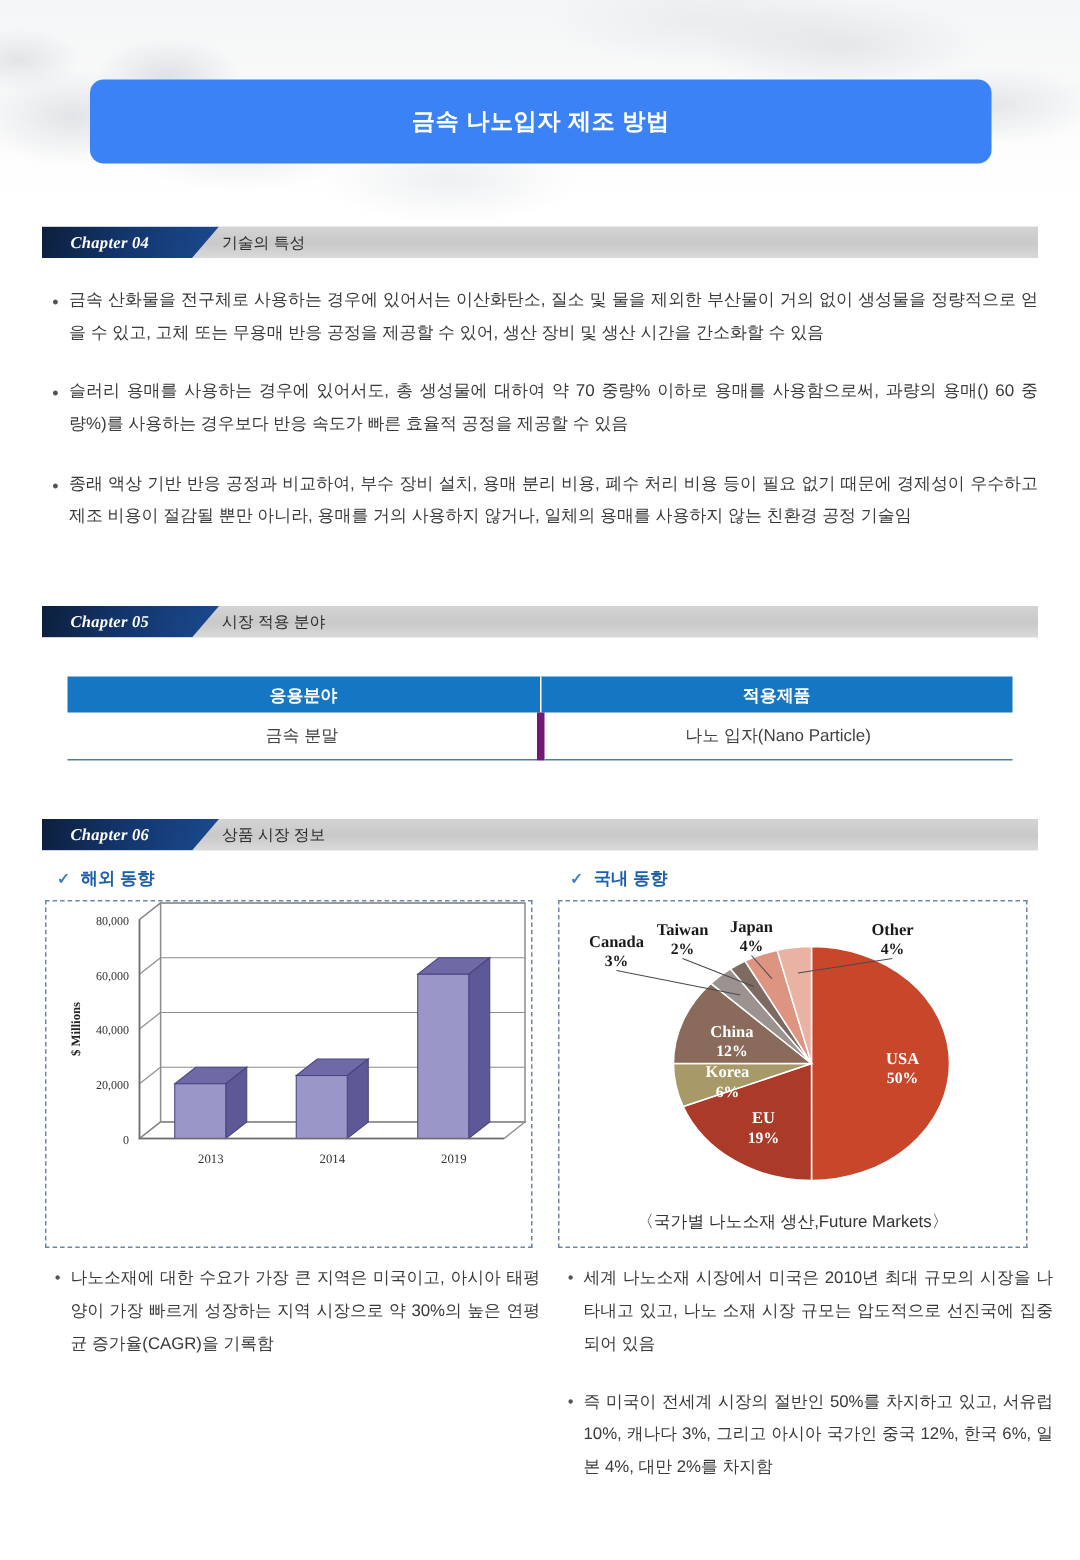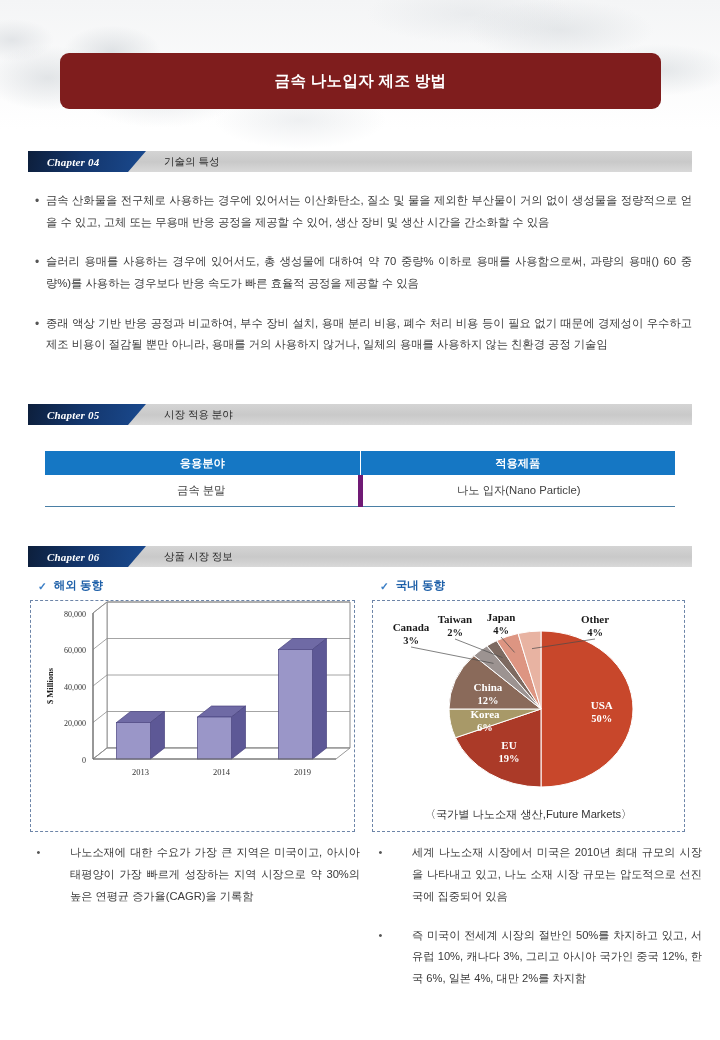--- a/index.html
+++ b/index.html
@@ -26,21 +26,21 @@
       radial-gradient(ellipse 140px 40px at 470px 14px, rgba(216,220,224,.4) 0%, rgba(216,220,224,0) 74%),
       linear-gradient(#f4f5f6, #ffffff 86%);
     z-index: 0;
   }
 
   #page { position: relative; z-index: 1; width: 720px; height: 1040px; }
 
   
   .title-bar {
     position: absolute; left: 60px; top: 53px; width: 601px; height: 56px;
-    background: #7f1d1d; border-radius: 9px;
+    background: #3b82f6; border-radius: 9px;
     display: flex; align-items: center; justify-content: center;
   }
   .title-text {
     color: #ffffff; font-size: 15.5px; font-weight: bold; letter-spacing: .3px;
   }
 
   
   .chapter-bar { position: absolute; left: 28px; width: 664px; height: 21px; }
   .chapter-bg {
     position: absolute; left: 0; top: 0; width: 664px; height: 21px;
@@ -50,21 +50,21 @@
     position: absolute; left: 0; top: 0; width: 118px; height: 21px;
     background: linear-gradient(100deg, #0d1f3c 0%, #13356b 45%, #1a4a8f 100%);
     clip-path: polygon(0 0, 118px 0, 100px 21px, 0 21px);
     display: flex; align-items: center;
   }
   .chapter-tab span {
     color: #ffffff; font-size: 11px; font-style: italic; font-weight: bold;
     font-family: "Liberation Serif", serif; padding-left: 19px; letter-spacing: .2px;
   }
   .chapter-title {
-    position: absolute; left: 136px; top: 0; height: 21px;
+    position: absolute; left: 120px; top: 0; height: 21px;
     display: flex; align-items: center; font-size: 10.5px; color: #2b2b2b;
   }
 
   
   .bullet-list { position: absolute; left: 28px; width: 664px; }
   .bullet {
     display: flex; margin-bottom: 18px;
     font-size: 11.3px; color: #3a3a3a; line-height: 1.92;
   }
   .bullet .dot {
@@ -109,21 +109,21 @@
   #bar-chart-panel { left: 30px; top: 600px; width: 325px; height: 232px; }
   #pie-chart-panel { left: 372px; top: 600px; width: 313px; height: 232px; }
 
   
   .note-col { position: absolute; width: 330px; }
   .note {
     display: flex; margin-bottom: 17px;
     font-size: 11.2px; color: #3a3a3a; line-height: 1.95;
   }
   .note .dot { width: 17px; flex: 0 0 17px; text-align: center; font-size: 11px; color: #555; }
-  .note .txt { flex: 1; text-align: justify; margin-left: 23px; }
+  .note .txt { flex: 1; text-align: justify; }
 </style>
 </head>
 <body>
 
 <div id="cloud-bg"></div>
 
 <div id="page">
 
   <div class="title-bar">
     <div class="title-text">금속 나노입자 제조 방법</div>

